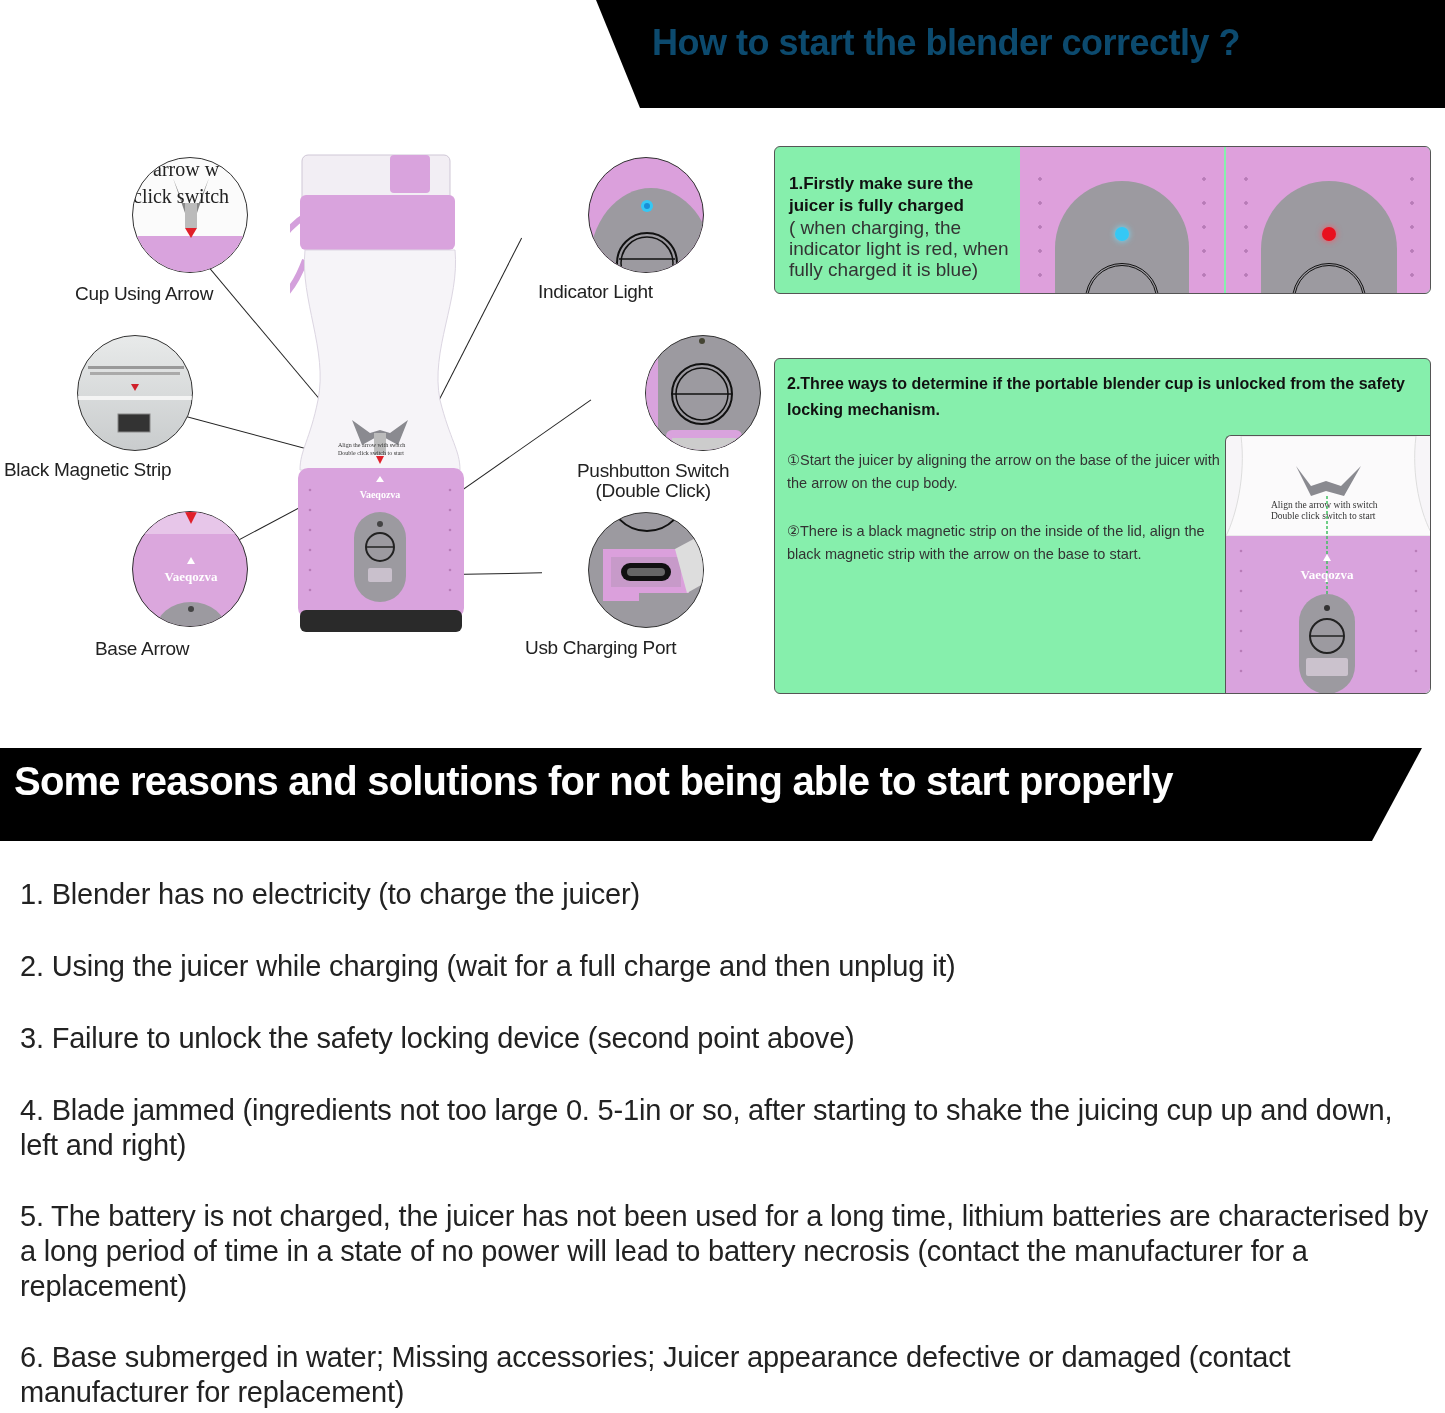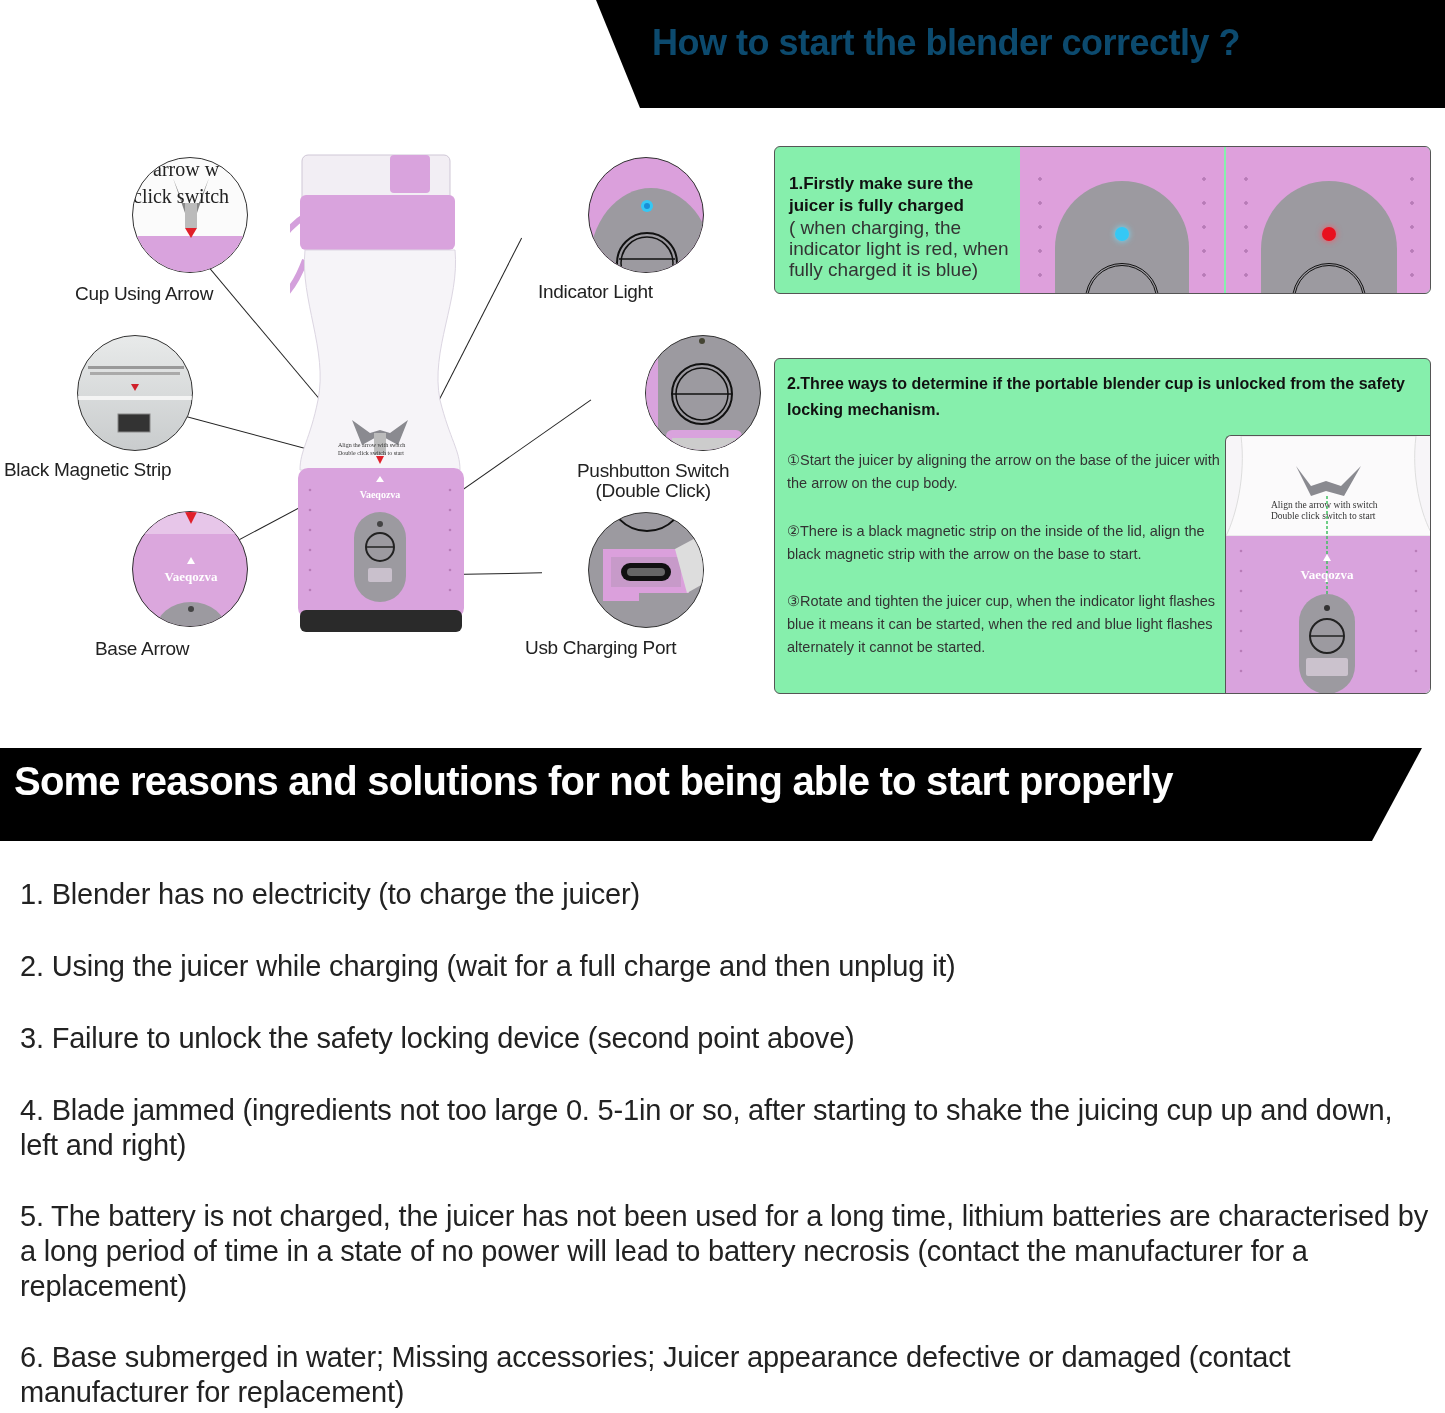--- a/index.html
+++ b/index.html
@@ -191,21 +191,20 @@
       <div class="led" style="background:#e8101e;box-shadow:0 0 6px #ff5060;"></div>
       <div class="btn-ring"></div>
     </div>
   </div>
 </div>
 
 <div class="step-box" style="left:774px;top:358px;width:657px;height:336px;">
   <div class="step2-title">2.Three ways to determine if the portable blender cup is unlocked from the safety locking mechanism.</div>
   <div class="step2-item" style="top:90px;">①Start the juicer by aligning the arrow on the base of the juicer with the arrow on the cup body.</div>
   <div class="step2-item" style="top:161px;">②There is a black magnetic strip on the inside of the lid, align the black magnetic strip with the arrow on the base to start.</div>
-  <div class="step2-item" style="top:231px;">③Rotate and tighten the juicer cup, when the indicator light flashes blue it means it can be started, when the red and blue light flashes alternately it cannot be started.</div>
 
   <div style="position:absolute;left:450px;top:76px;width:207px;height:260px;border-left:1.5px solid #555;border-top:1.5px solid #555;border-radius:6px 0 0 0;overflow:hidden;background:#f7f5f8;">
     <svg width="207" height="260">
       <path d="M15 0 C20 40,10 80,0 100 L207 100 C195 80,185 40,190 0 Z" fill="#fbfafb" stroke="#ddd"></path>
       <path d="M70 30 L85 60 L100 55 L118 60 L135 30 L115 50 L100 45 L85 50 Z" fill="#8a8a90"></path>
       <text x="45" y="72" font-size="9.5" font-family="Liberation Serif, serif" fill="#333">Align the arrow with switch</text>
       <text x="45" y="83" font-size="9.5" font-family="Liberation Serif, serif" fill="#333">Double click switch to start</text>
       <rect x="0" y="100" width="207" height="160" fill="#d9a3dd"></rect>
       <line x1="101" y1="60" x2="101" y2="215" stroke="#3fbf5f" stroke-width="1.5" stroke-dasharray="3,2"></line>
       <polygon points="97,125 105,125 101,118" fill="#fff"></polygon>

